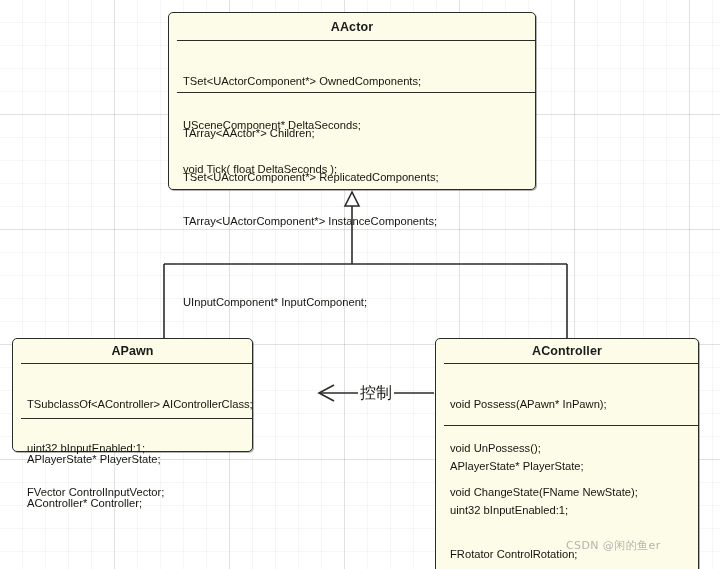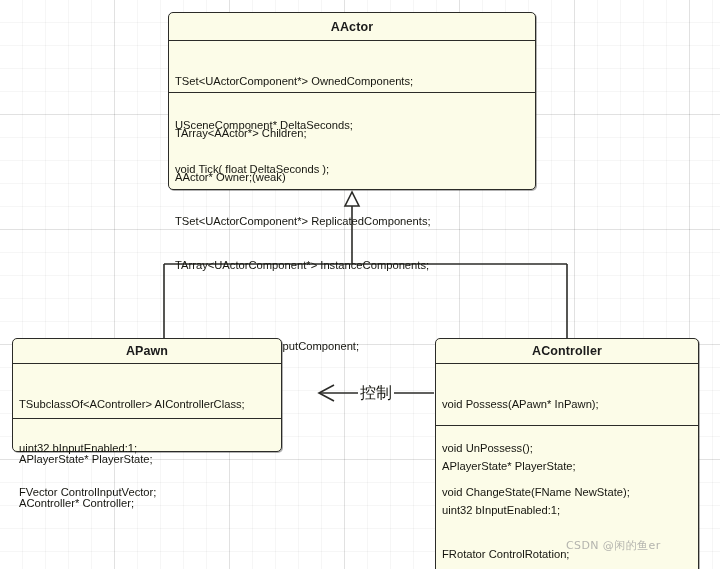--- a/index.html
+++ b/index.html
@@ -38,20 +38,21 @@
     font-weight: bold;
     font-size: 12.5px;
     color: #1a1a1a;
     letter-spacing: .1px;
     display: flex;
     align-items: center;
     justify-content: center;
   }
   .uml-sep {
     border-top: 1.5px solid #2b2b28;
+    margin-left: 8px;
   }
   .uml-compartment {
     box-sizing: border-box;
     padding: 4px 6px 3px 6px;
     font-size: 11.2px;
     line-height: 14.6px;
     color: #15150f;
     white-space: pre;
   }
   .uml-line {
@@ -119,29 +120,28 @@
 
   <div class="uml-class" style="left:168px; top:12px; width:368px; height:178px;">
     <div class="uml-title" style="height:27px;">AActor</div>
     <div class="uml-compartment uml-sep" style="height:52px;">
       <div class="uml-line">TSet&lt;UActorComponent*&gt; OwnedComponents;</div>
       <div class="uml-line">USceneComponent* DeltaSeconds;</div>
       <div class="uml-line">void Tick( float DeltaSeconds );</div>
     </div>
     <div class="uml-compartment uml-sep" style="height:97px;">
       <div class="uml-line">TArray&lt;AActor*&gt; Children;</div>
-      <div class="uml-line">AActor* Owner;(weak)</div>
       <div class="uml-line">TSet&lt;UActorComponent*&gt; ReplicatedComponents;</div>
       <div class="uml-line">TArray&lt;UActorComponent*&gt; InstanceComponents;</div>
       <div class="uml-line blank"></div>
       <div class="uml-line">UInputComponent* InputComponent;</div>
     </div>
   </div>
 
-  <div class="uml-class" style="left:12px; top:338px; width:270px; height:114px;">
+  <div class="uml-class" style="left:12px; top:338px; width:241px; height:114px;">
     <div class="uml-title" style="height:24px;">APawn</div>
     <div class="uml-compartment uml-sep" style="height:55px;">
       <div class="uml-line">TSubclassOf&lt;AController&gt; AIControllerClass;</div>
       <div class="uml-line">uint32 bInputEnabled:1;</div>
       <div class="uml-line">FVector ControlInputVector;</div>
     </div>
     <div class="uml-compartment uml-sep" style="height:35px;">
       <div class="uml-line">APlayerState* PlayerState;</div>
       <div class="uml-line">AController* Controller;</div>
     </div>

